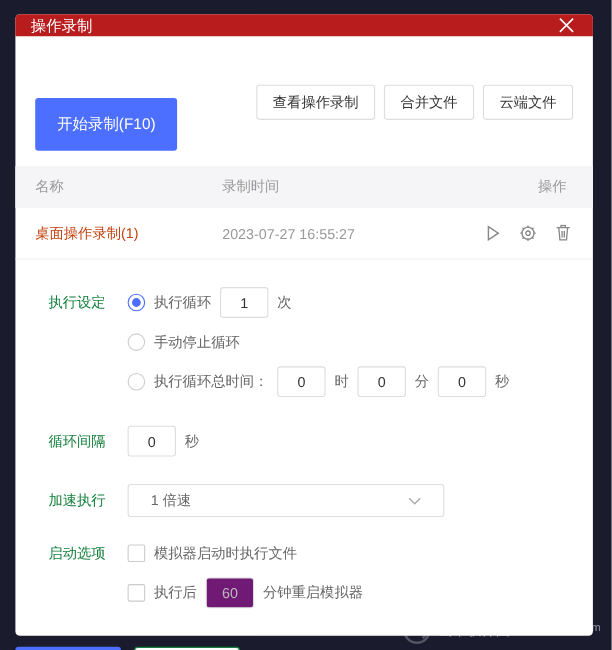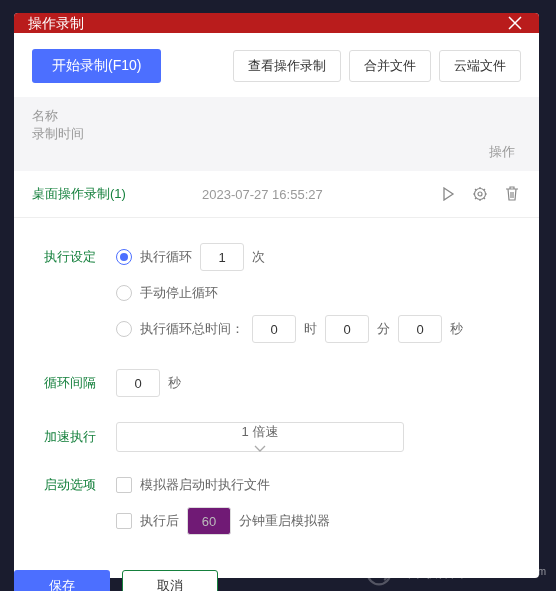--- a/index.html
+++ b/index.html
@@ -48,56 +48,56 @@
     .toolbar {
       display: flex;
       align-items: center;
       padding: 16px 18px 14px 18px;
       gap: 8px;
     }
     .btn-primary {
       background: #4c6fff;
       color: #fff;
       border: none;
-      height: 34px;
+      height: 48px;
       padding: 0 20px;
       font-size: 14px;
       border-radius: 3px;
       cursor: pointer;
+      margin-top: 40px;
     }
     .btn-outline {
       background: #fff;
       color: #333;
       border: 1px solid #ddd;
       height: 32px;
       padding: 0 14px;
       font-size: 13px;
       border-radius: 3px;
       cursor: pointer;
     }
     .spacer { flex: 1; }
     .table-header {
       display: flex;
       background: #f5f5f7;
       padding: 10px 18px;
       font-size: 13px;
       color: #999;
-      flex-direction: column;
     }
     .col-name { width: 170px; }
     .col-time { width: 220px; }
     .col-action { flex: 1; text-align: right; padding-right: 6px;}
     .table-row {
       display: flex;
       align-items: center;
       padding: 14px 18px;
       font-size: 13px;
       border-bottom: 1px solid #eee;
     }
-    .row-name { width: 170px; color: #15803d; }
+    .row-name { width: 170px; color: #c2410c; }
     .row-time { width: 220px; color: #999; }
     .row-actions {
       flex: 1;
       display: flex;
       justify-content: flex-end;
       gap: 14px;
       align-items: center;
     }
     .icon-btn {
       width: 18px;
@@ -177,21 +177,20 @@
       height: 30px;
       border: 1px solid #ddd;
       border-radius: 3px;
       padding: 0 20px;
       display: flex;
       align-items: center;
       justify-content: space-between;
       cursor: pointer;
       color: #666;
       font-size: 13px;
-      flex-direction: column;
     }
     .chevron {
       color: #aaa;
     }
     .footer {
       display: flex;
       justify-content: flex-start;
       gap: 12px;
       padding: 10px 0 20px 0;
     }

